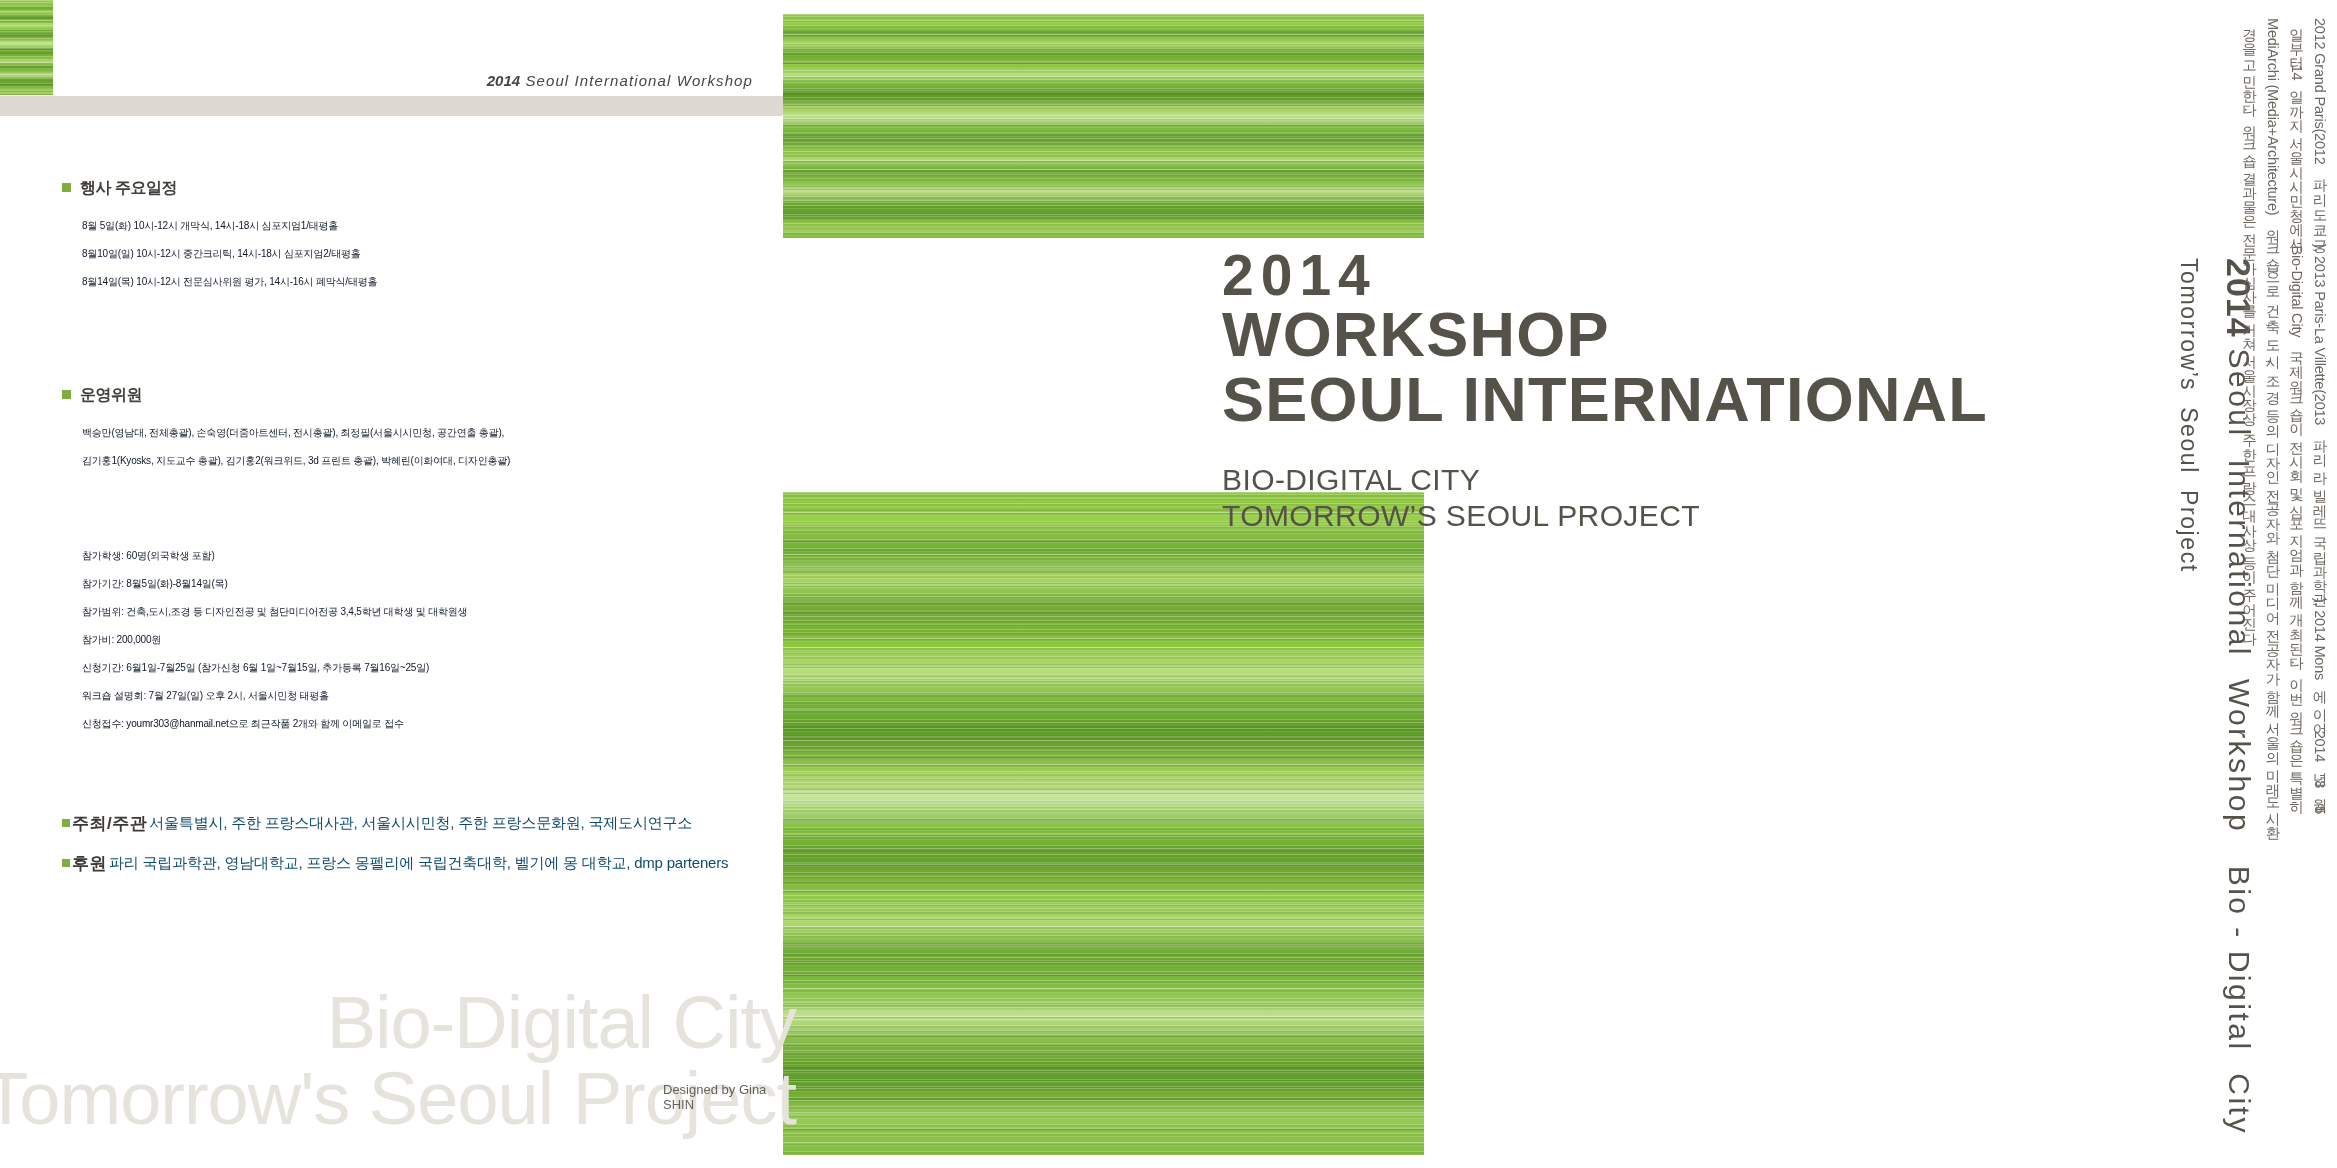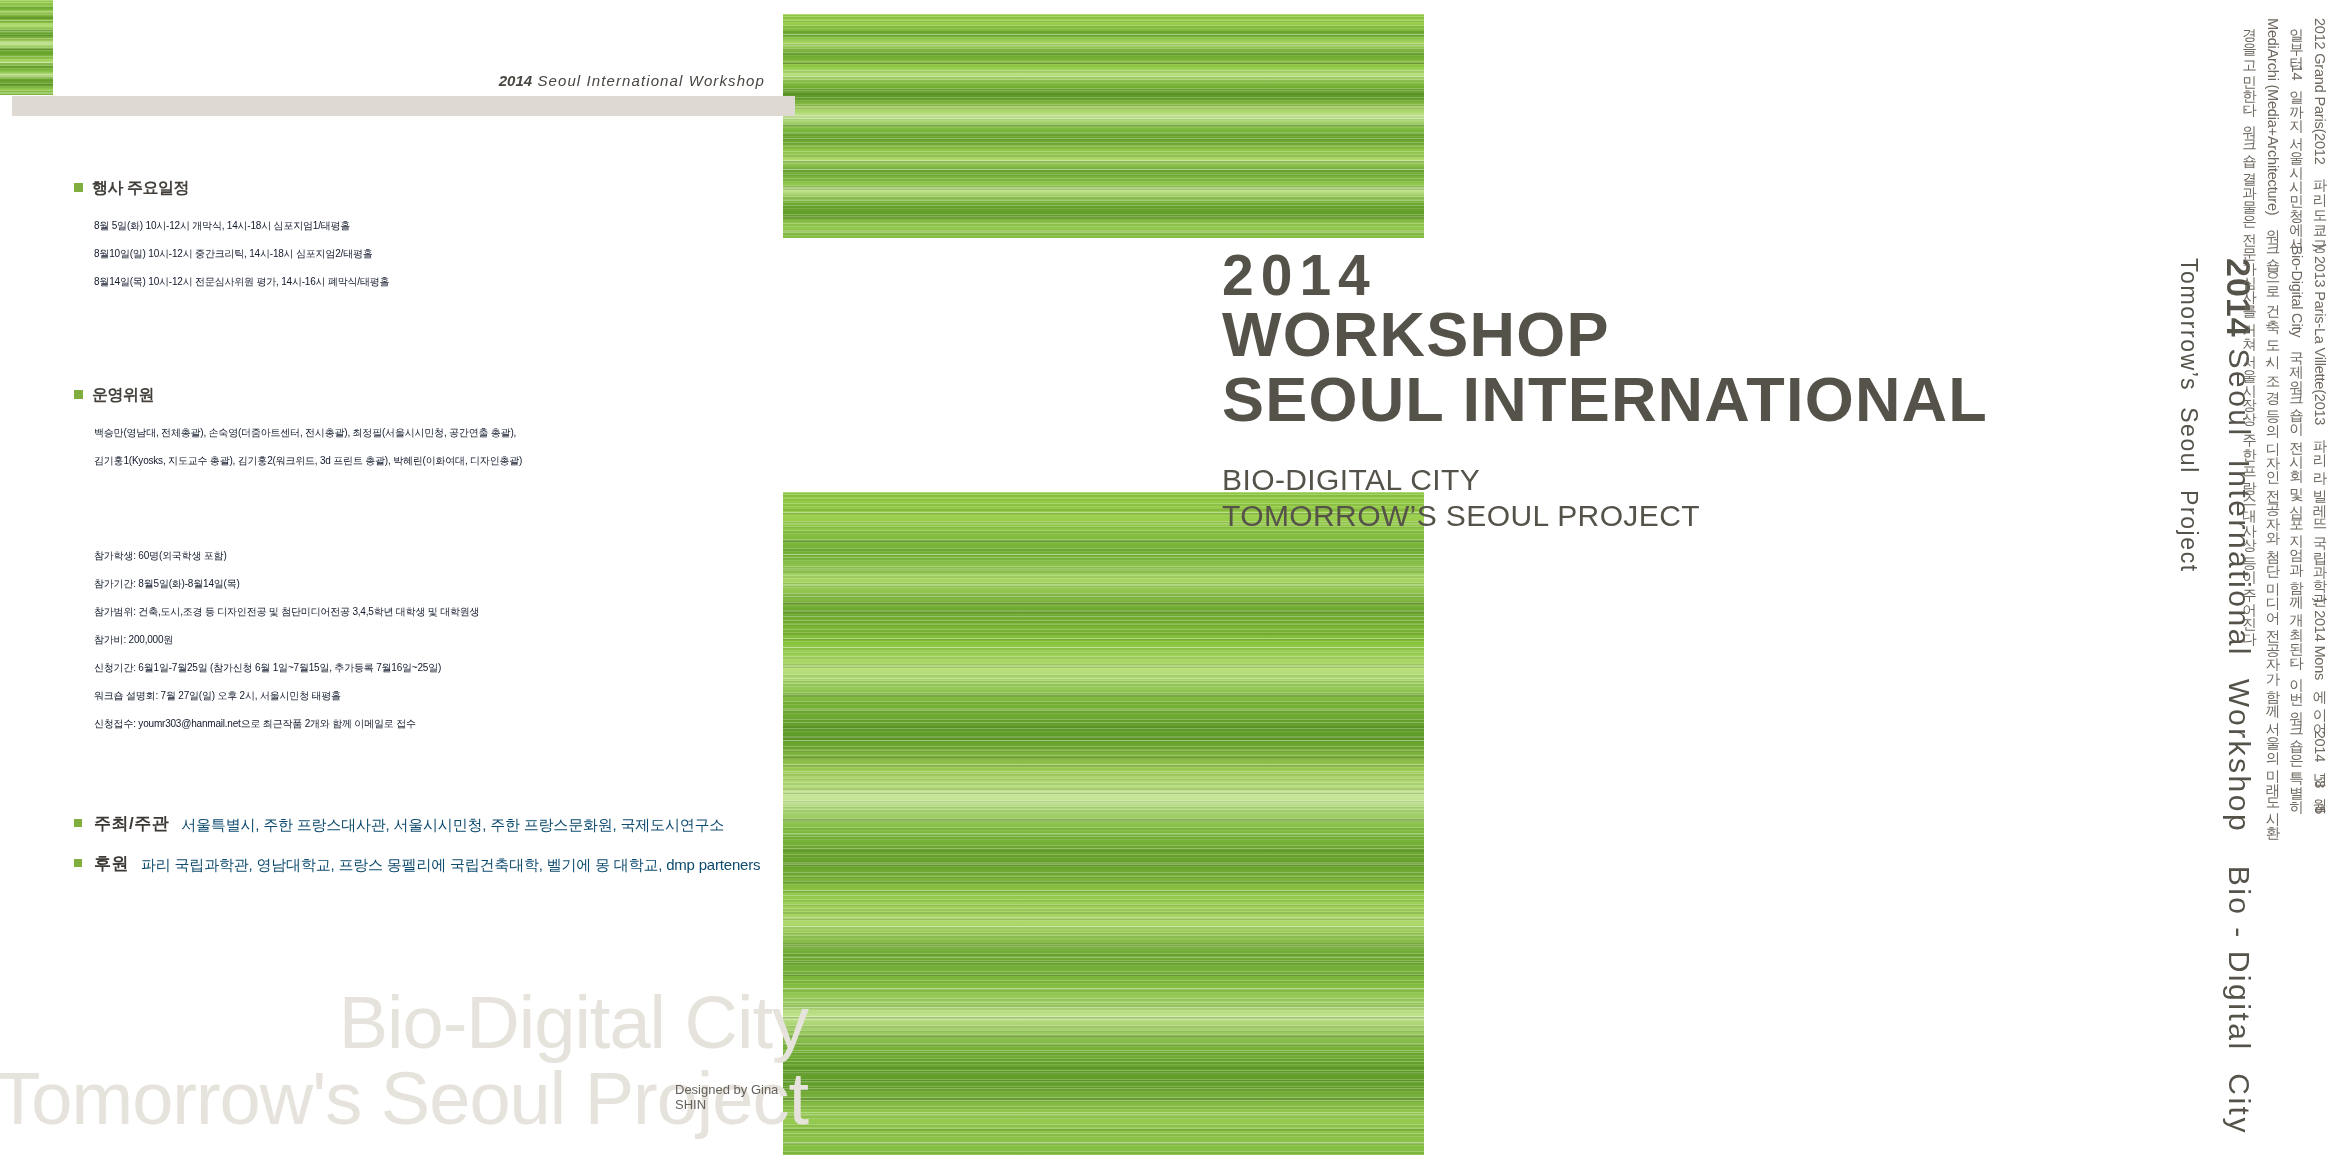--- a/index.html
+++ b/index.html
@@ -49,21 +49,21 @@
       rgba(255,255,255,0.18) 6px, rgba(255,255,255,0.18) 7px,
       rgba(40,70,20,0.10) 7px, rgba(40,70,20,0.10) 8px,
       rgba(255,255,255,0.0) 8px, rgba(255,255,255,0.0) 14px);
   }
 
   #grass-corner { left: 0; top: 0; width: 53px; height: 95px; }
   #grass-top    { left: 783px; top: 14px;  width: 641px; height: 224px; }
   #grass-bottom { left: 783px; top: 492px; width: 641px; height: 663px; }
 
   
-  #left-panel { position: absolute; left: 12px; top: 0; width: 783px; height: 1120px; }
+  #left-panel { position: absolute; left: 0; top: 0; width: 783px; height: 1120px; }
 
   #header-rule {
     position: absolute; left: 0; top: 96px; width: 783px; height: 20px;
     background: #ded9d3;
   }
   #header-title {
     position: absolute; right: 30px; top: 72px;
     font-size: 15px; font-style: italic; color: #4a4641;
     letter-spacing: 1.1px; white-space: nowrap;
   }
@@ -84,21 +84,21 @@
     white-space: nowrap; letter-spacing: -0.2px; padding-left: 20px;
   }
 
   #sec-schedule { top: 178px; }
   #sec-committee { top: 385px; }
   #sec-etc { top: 542px; }
 
   
   .inline-sec {
     position: absolute; left: 62px;
-    display: flex; align-items: flex-end; gap: 12px;
+    display: flex; align-items: center; gap: 2px;
     font-size: 15px; color: #4e4a44; white-space: nowrap;
   }
   .inline-sec .bullet { align-self: center; width: 8px; height: 8px; }
   .inline-label { font-size: 17px; font-weight: 700; color: #3c3834; letter-spacing: 0.5px; }
   .inline-text { font-size: 15px; color: #0c4a6e; letter-spacing: -0.2px; }
   #sec-host { top: 812px; }
   #sec-sponsor { top: 852px; }
 
   
   #watermark {

